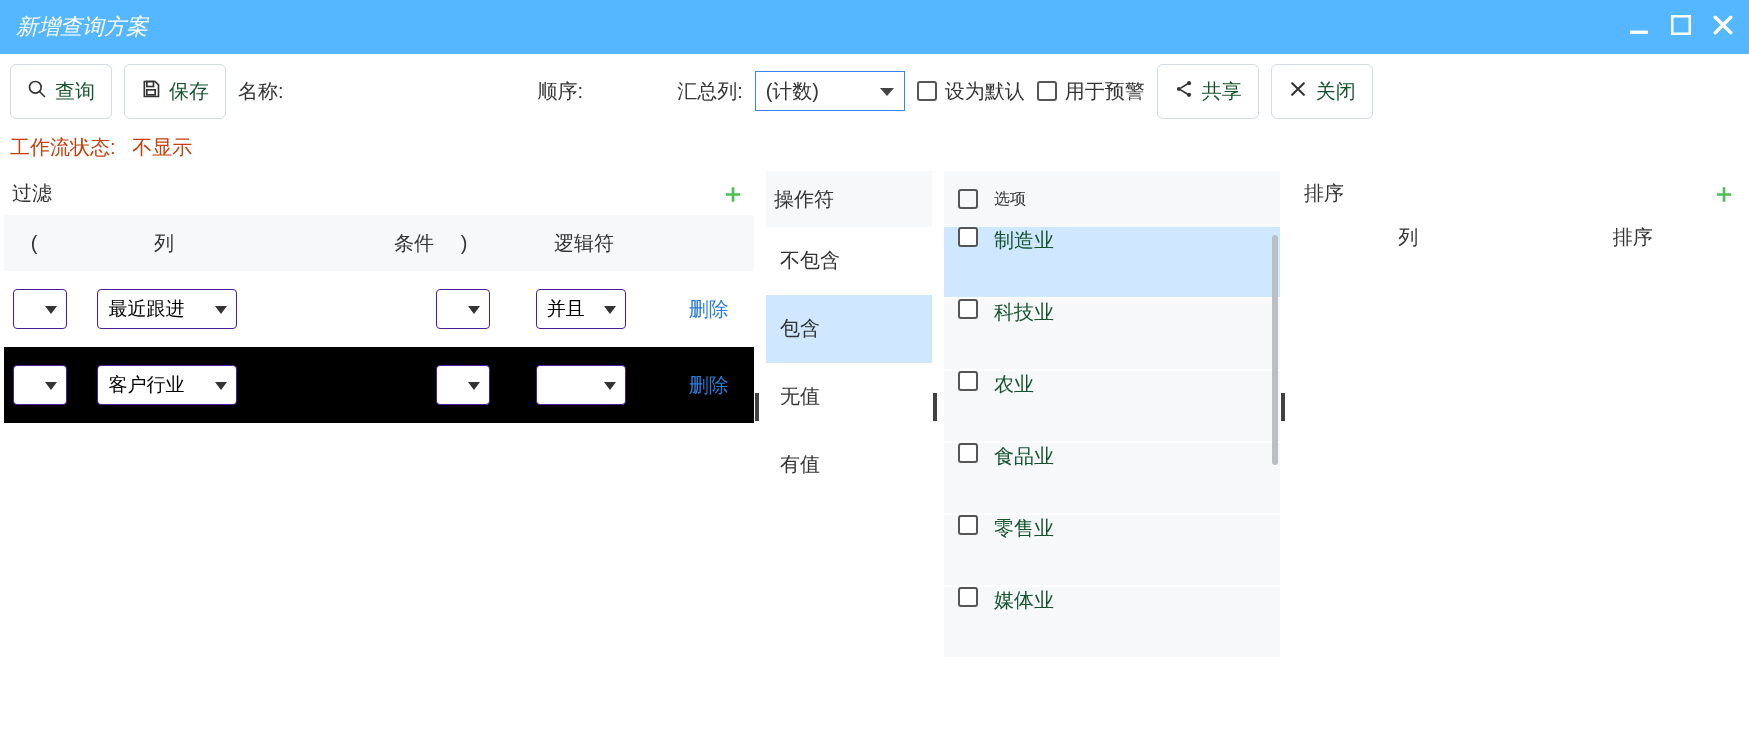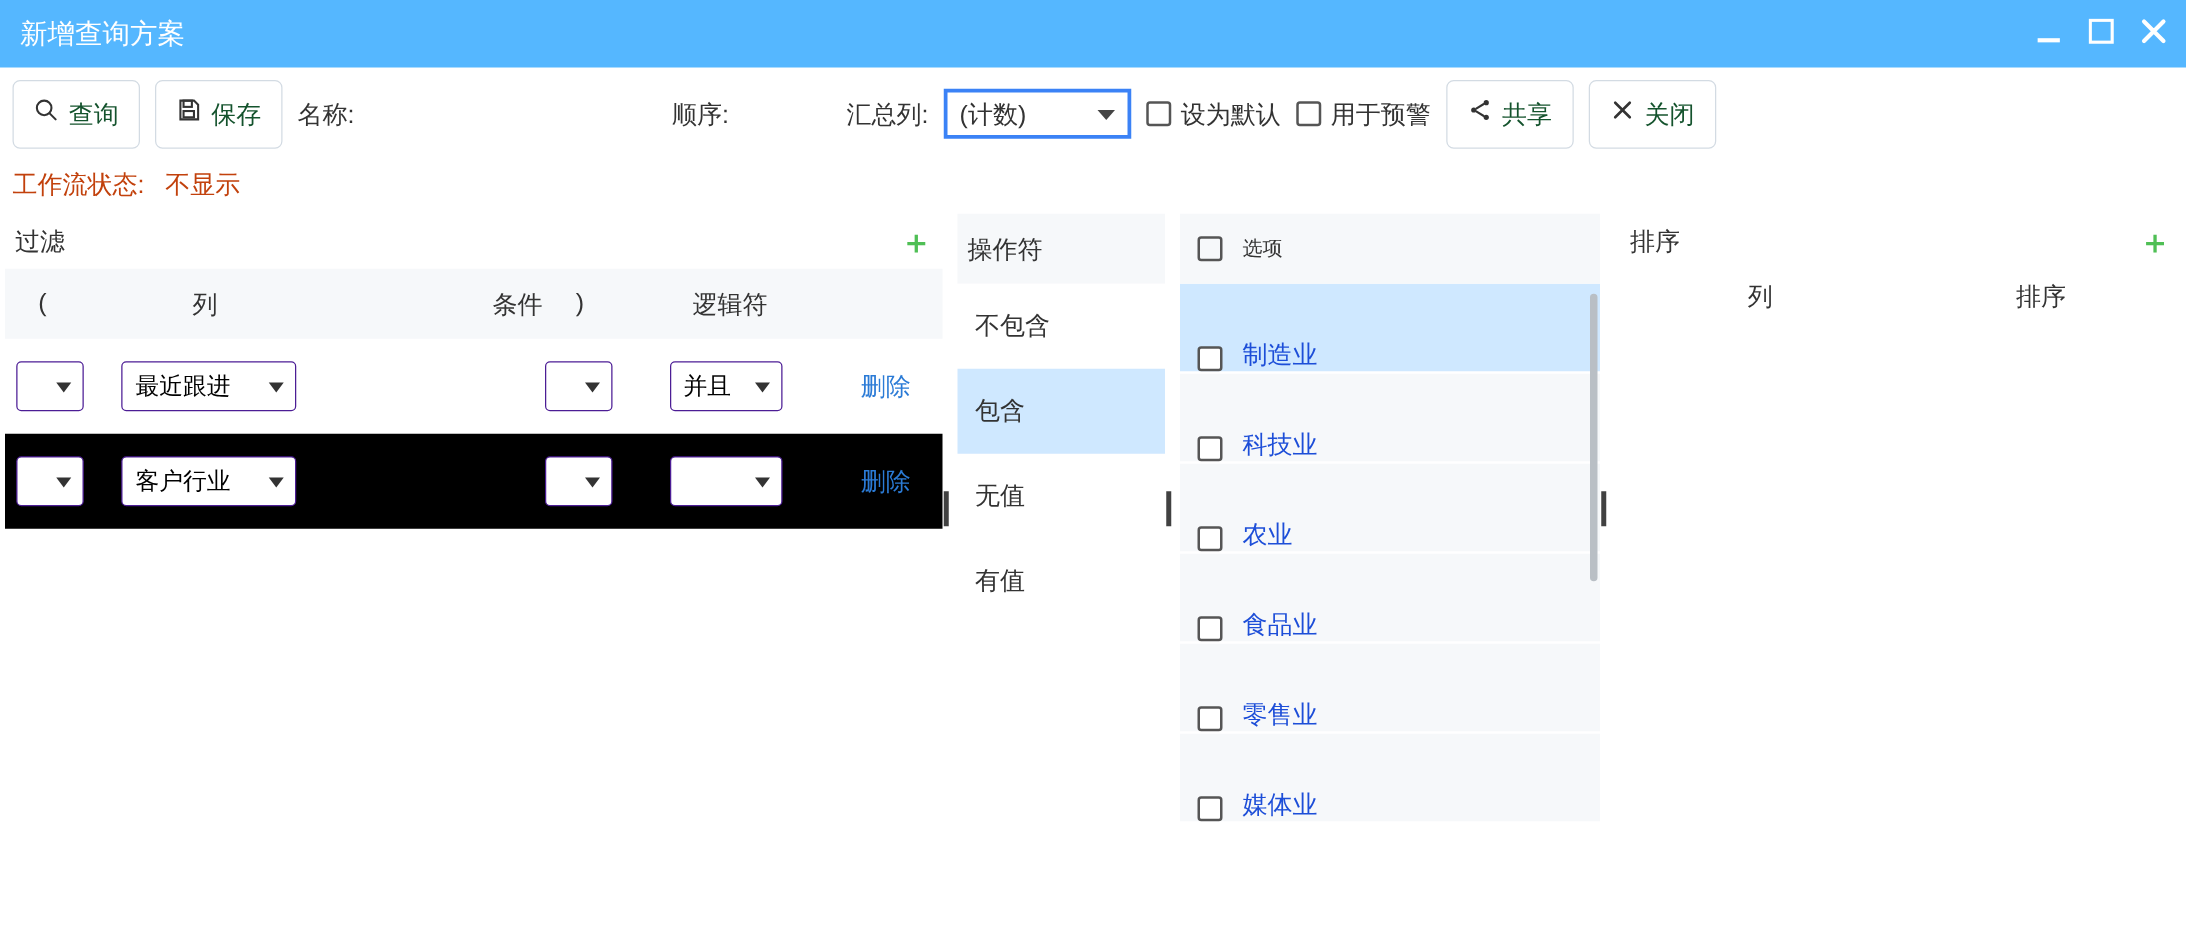--- a/index.html
+++ b/index.html
@@ -1,21 +1,21 @@
 <!DOCTYPE html>
 <html><head>
 <meta charset="utf-8">
 <style>
   * { box-sizing: border-box; margin: 0; padding: 0; font-family: "Microsoft YaHei", Arial, sans-serif; }
   html, body { width: 1749px; height: 750px; background: #fff; overflow: hidden; }
 
   
   .titlebar {
     height: 54px; background: #55b7ff; color: #fff; display: flex;
-    align-items: center; padding: 0 16px; font-size: 22px;
+    align-items: center; padding: 0 16px; font-size: 22px; font-style: italic;
   }
   .titlebar .title { flex: 1; }
   .titlebar .winctl { display: flex; gap: 22px; align-items: center; }
   .titlebar .winctl span { cursor: pointer; font-size: 22px; line-height: 1; }
 
   
   .toolbar {
     height: 64px; display: flex; align-items: center; gap: 12px;
     padding: 10px 10px 0 10px; font-size: 20px; color: #333;
   }
@@ -27,21 +27,21 @@
   }
   .btn svg { width: 20px; height: 20px; }
   .lbl { display: inline-flex; align-items: center; gap: 6px; }
   .txtin {
     height: 40px; border: 1px solid #d3dbe3; background: #fff; font-size: 18px;
     padding: 0 8px;
   }
   .namein { width: 230px; border: none; border-bottom: 1px solid transparent; }
   .orderin { width: 70px; border: none; }
   .sel {
-    height: 40px; border: 3px solid #3b82f6; background: #fff; font-size: 20px;
+    height: 40px; border: 1px solid #3b82f6; background: #fff; font-size: 20px;
     padding: 0 30px 0 10px; position: relative; display: inline-flex; align-items: center;
     min-width: 150px; cursor: pointer;
   }
   .sel::after {
     content: ""; position: absolute; right: 10px; top: 50%; margin-top: -3px;
     border-left: 7px solid transparent; border-right: 7px solid transparent;
     border-top: 8px solid #444;
   }
   .cbx { display: inline-flex; align-items: center; gap: 8px; cursor: pointer; }
   .cbx .box {
@@ -104,22 +104,22 @@
   .op-item.selected { background: #cfe8ff; }
   .op-list { background: #fff; }
 
   
   .opt-head {
     height: 56px; background: #f6f8fa; display: flex; align-items: center; gap: 16px;
     padding: 0 14px; font-size: 16px; color: #333;
   }
   .opt-list { overflow: hidden; position: relative; }
   .opt-item {
-    height: 70px; display: flex; align-items: flex-end; gap: 16px; padding: 0 14px;
-    font-size: 20px; color: #1d4ed8; cursor: pointer; background: #f6f8fa; margin-bottom: 2px;
+    height: 70px; display: flex; align-items: flex-start; gap: 16px; padding: 0 14px;
+    font-size: 20px; color: #14532d; cursor: pointer; background: #f6f8fa; margin-bottom: 2px;
   }
   .opt-item.selected { background: #cfe8ff; }
   .opt-list .scrollind {
     position: absolute; right: 2px; top: 8px; width: 6px; height: 230px;
     background: #b9bfc5; border-radius: 3px;
   }
 
   
   .sort-head {
     display: flex; height: 44px; align-items: center; font-size: 20px; color: #333;

